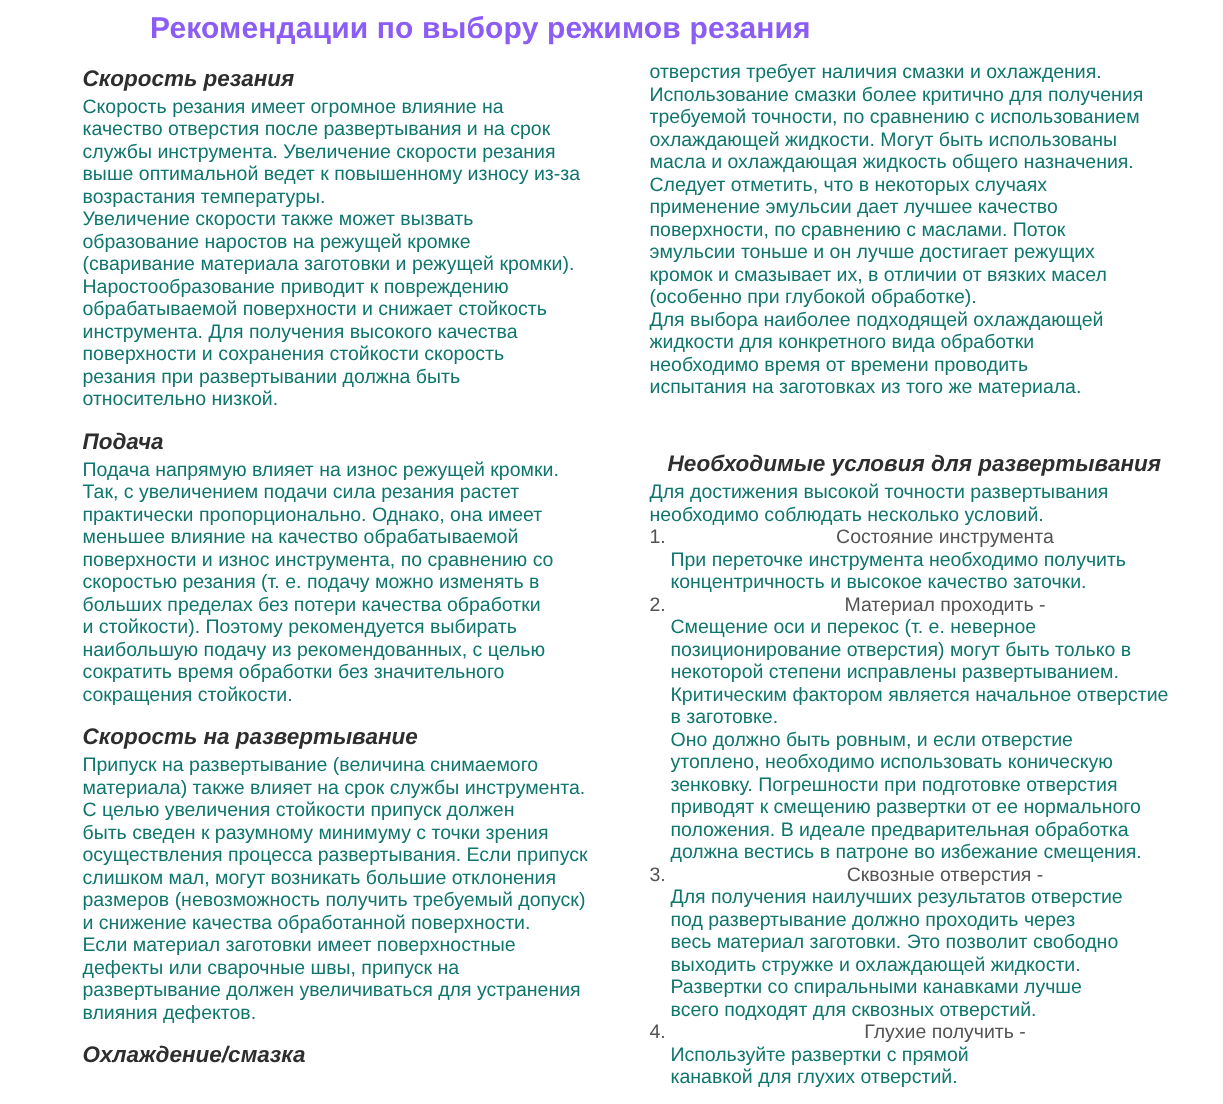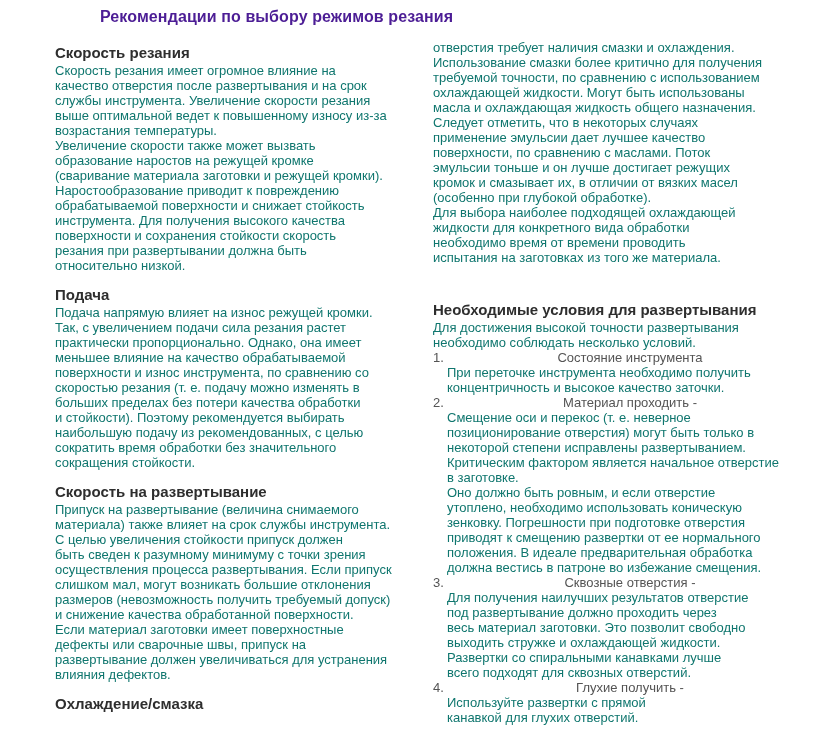--- a/index.html
+++ b/index.html
@@ -6,51 +6,53 @@
   html, body {
     width: 815px; height: 736px;
     background: #ffffff;
     font-family: "Liberation Sans", sans-serif;
     overflow: hidden;
     position: relative;
   }
   .doc-title {
     position: absolute;
     left: 100px; top: 8px;
-    font-size: 16px;
+    font-size: 20px;
     font-weight: bold;
-    color: #4c1d95;
+    color: #8b5cf6;
     letter-spacing: 0.1px;
   }
   .col-left {
     position: absolute;
     left: 55px; top: 44px;
     width: 378px;
   }
   .col-right {
     position: absolute;
     left: 433px; top: 40px;
     width: 380px;
   }
   .section-heading {
     font-size: 15px;
     line-height: 17px;
     font-weight: bold;
     color: #2e2e2e;
     margin: 13px 0 2px 0;
+    font-style: italic;
   }
   .section:first-child .section-heading { margin-top: 0; }
   .body-text {
     font-size: 13px;
     line-height: 15px;
     color: #0f766e;
     white-space: pre-line;
   }
   .cond-heading {
     margin-top: 36px;
+    margin-left: 12px;
   }
   .cond-list {
     margin-top: 0;
   }
   .list-item {
     position: relative;
     padding-left: 14px;
   }
   .list-num {
     position: absolute;

